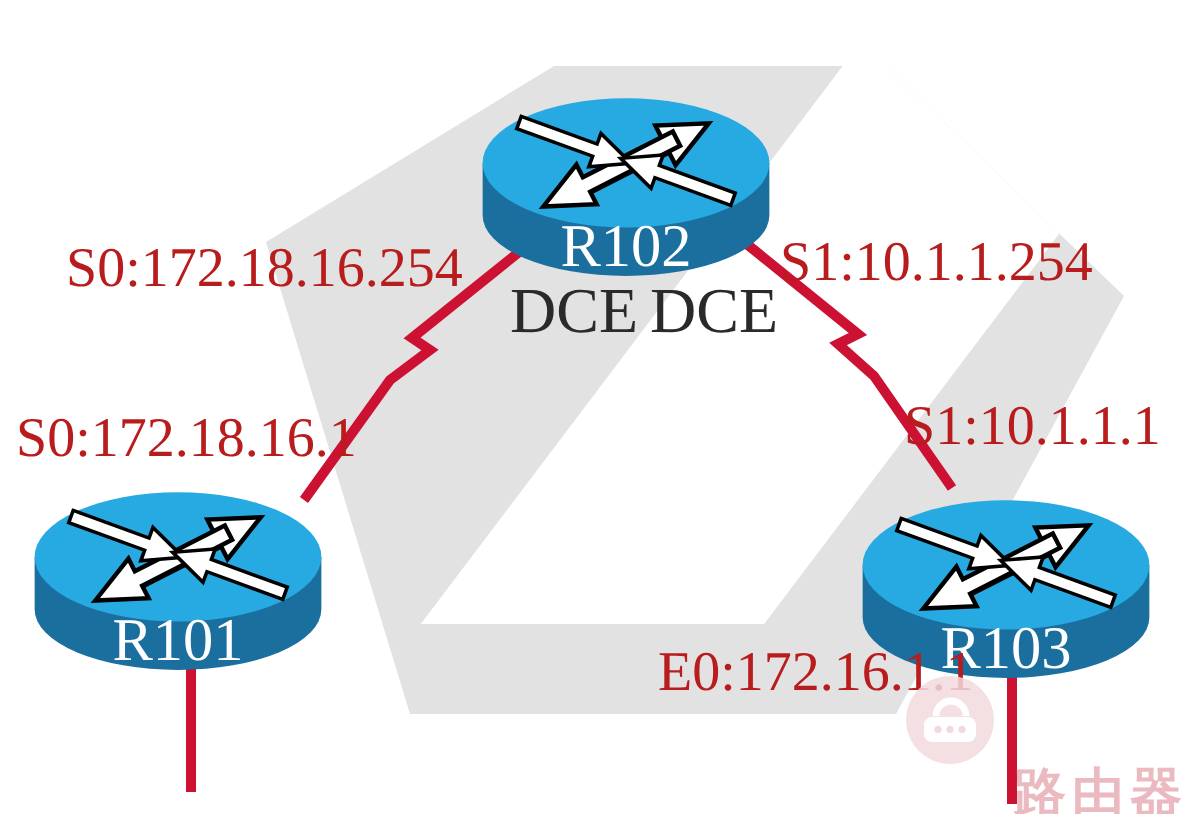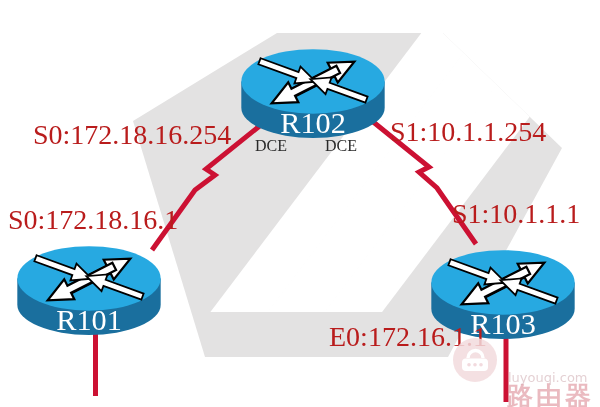--- a/index.html
+++ b/index.html
@@ -4,21 +4,21 @@
 <style>
   html,body{margin:0;padding:0;background:#fff;}
   .stage{position:relative;width:600px;height:407px;background:#ffffff;overflow:hidden;
          font-family:"Liberation Serif",serif;}
   .layer{position:absolute;left:0;top:0;width:600px;height:407px;}
   .emblem{z-index:0;}
   .links{z-index:1;}
   .router{position:absolute;z-index:2;}
   .ip-label{position:absolute;z-index:3;font-size:28px;color:#b91c1c;white-space:nowrap;
             font-family:"Liberation Serif",serif;}
-  .dce-label{position:absolute;z-index:3;font-size:16px;color:#2a2a2a;white-space:nowrap;
+  .dce-label{position:absolute;z-index:3;font-size:32px;color:#2a2a2a;white-space:nowrap;
              font-family:"Liberation Serif",serif;}
   .wm-badge{position:absolute;z-index:4;left:453px;top:338px;width:44px;height:44px;border-radius:50%;
             background:rgba(242,218,221,0.85);display:flex;align-items:center;justify-content:center;}
   .wm-brand{position:absolute;z-index:4;left:507px;top:342px;font-size:26px;font-weight:bold;
             letter-spacing:3px;color:rgba(216,130,140,0.55);font-family:"DejaVu Sans",sans-serif;margin-top:37px;}
   .wm-domain{position:absolute;z-index:4;left:508px;top:370px;font-size:13px;
              color:rgba(205,170,175,0.55);font-family:"DejaVu Sans",sans-serif;}
   .wm-caption{position:absolute;z-index:5;right:3px;top:379px;font-size:18px;font-weight:bold;
               letter-spacing:1px;color:#8f8f8f;text-shadow:0 0 1px #9a9a9a;
               font-family:"DejaVu Sans",sans-serif;}
@@ -96,15 +96,14 @@
   <div class="wm-badge">
     <svg width="30" height="27" viewBox="0 0 30 27">
       <path d="M8,11 A7.5,7.5 0 0 1 23,11" fill="none" stroke="#ffffff" stroke-width="3.4"></path>
       <rect x="2" y="11.5" width="26" height="12.5" rx="4" fill="#ffffff"></rect>
       <circle cx="9" cy="17.7" r="1.8" fill="#f2dade"></circle>
       <circle cx="15" cy="17.7" r="1.8" fill="#f2dade"></circle>
       <circle cx="21" cy="17.7" r="1.8" fill="#f2dade"></circle>
     </svg>
   </div>
   <div class="wm-brand">路由器</div>
-  <div class="wm-domain">luyouqi.com</div>
 
 </div>
 
 </body></html>

